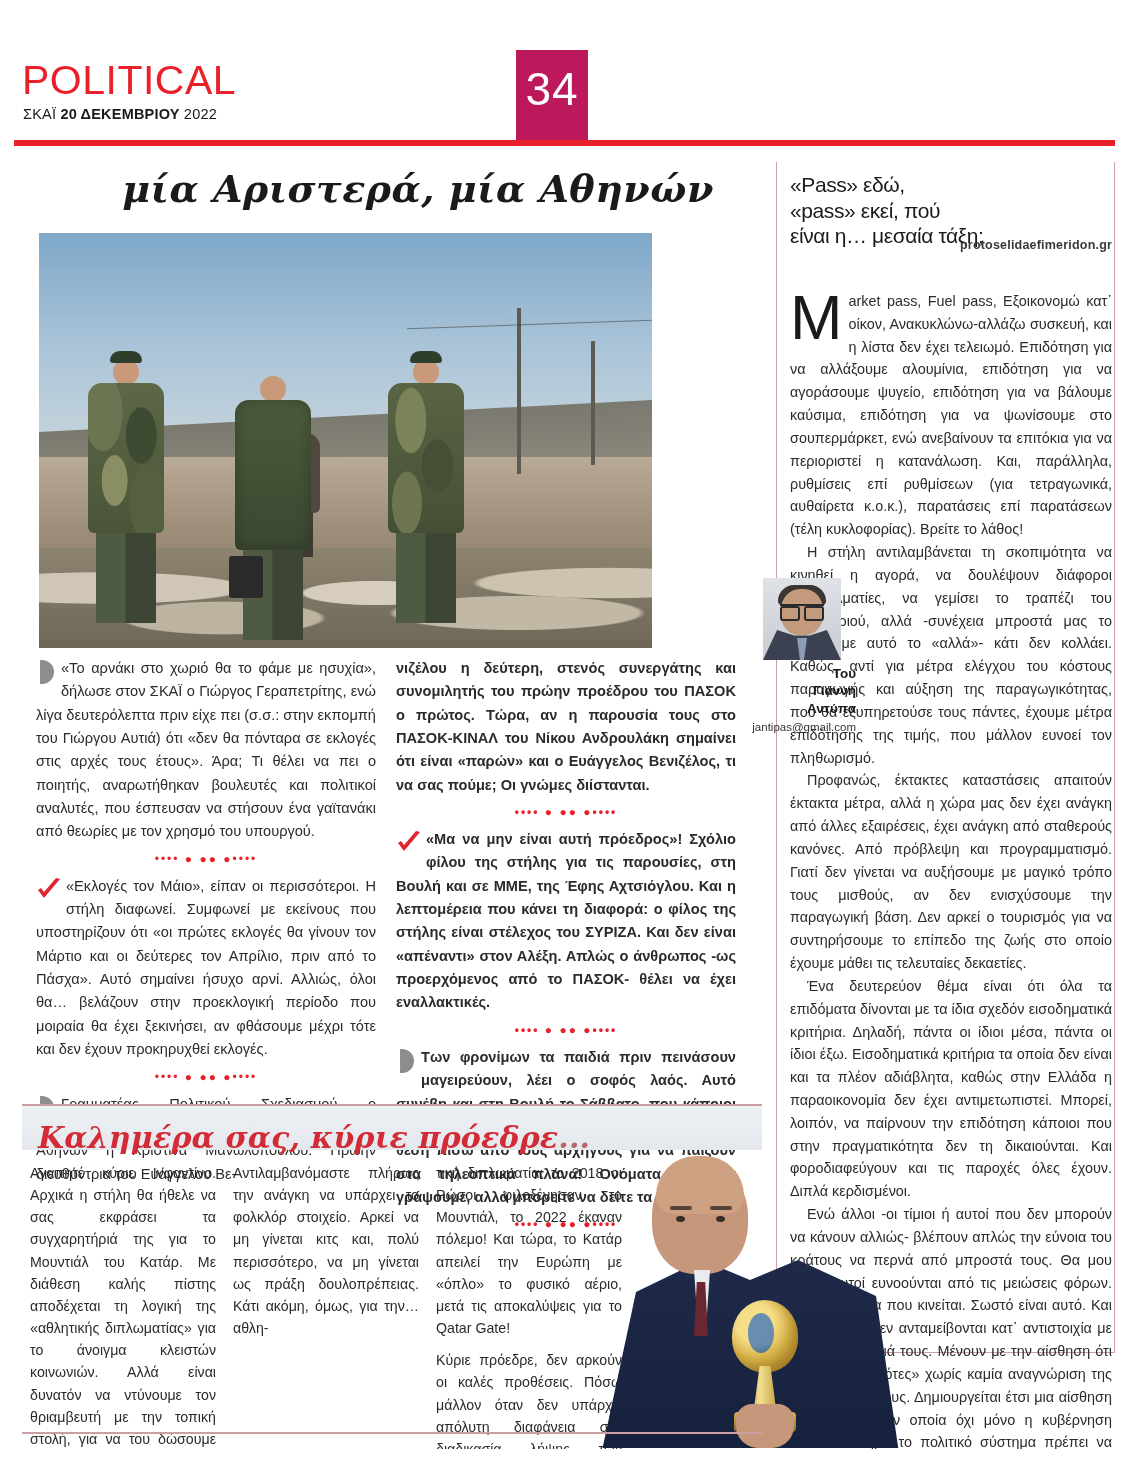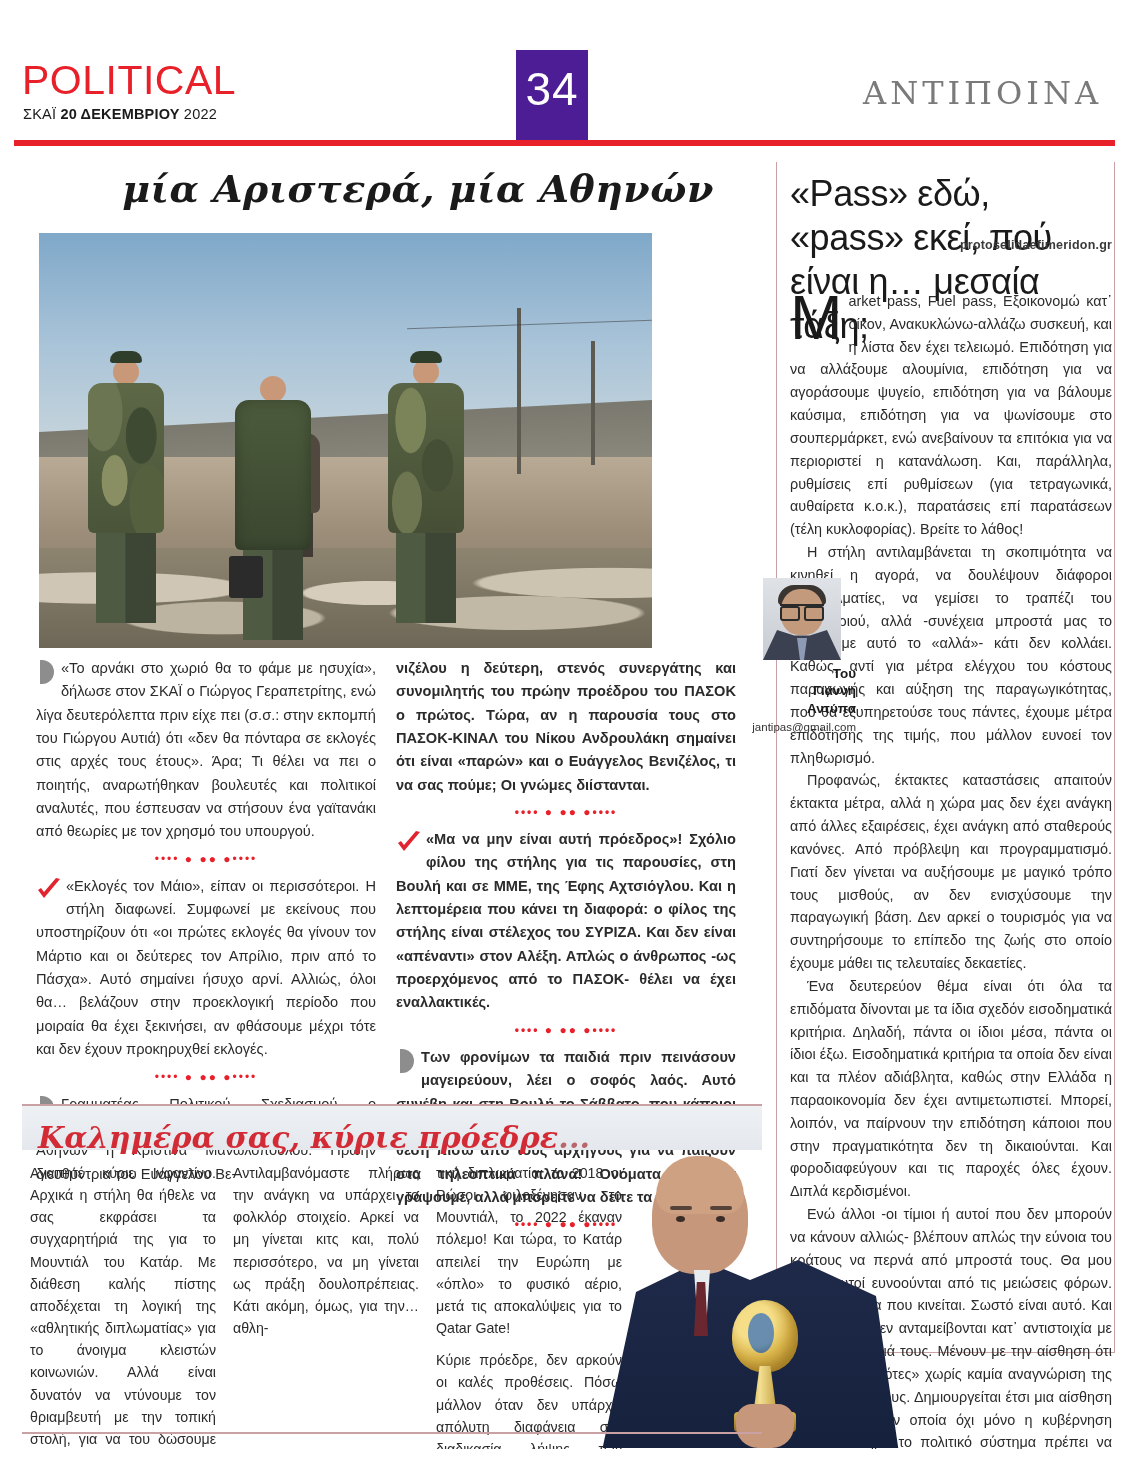--- a/index.html
+++ b/index.html
@@ -45,21 +45,21 @@
     letter-spacing: 0.2px;
     white-space: nowrap;
   }
   .dateline b { font-weight: 700; }
   .dateline .light { font-weight: 400; }
 
   .page-number-box {
     position: absolute;
     left: 516px; top: 50px;
     width: 72px; height: 90px;
-    background: #4c1d95;
+    background: #be185d;
     color: #ffffff;
   }
   .page-number {
     position: absolute;
     left: 0; right: 0; top: 12px;
     text-align: center;
     font-size: 46px;
     font-weight: 400;
     letter-spacing: 1px;
     font-family: "Liberation Sans", sans-serif;
@@ -268,21 +268,21 @@
     line-height: 1;
     margin: 9px 0 10px 0;
     user-select: none;
   }
 
   
   .side-head {
     position: absolute;
     left: 790px; top: 172px;
     width: 322px;
-    font-size: 36px;
+    font-size: 21px;
     line-height: 1.22;
     font-weight: 400;
     color: #1a1a1a;
     letter-spacing: -0.4px;
   }
   .watermark {
     position: absolute;
     left: 960px; top: 238px;
     font-size: 12.5px;
     font-weight: 700;
@@ -524,21 +524,20 @@
 <div class="page">
 
   <div class="masthead">
     <div class="brand">POLITICAL</div>
     <div class="dateline"><span>ΣΚΑΪ </span><b>20 ΔΕΚΕΜΒΡΙΟΥ</b><span class="light"> 2022</span></div>
 
     <div class="page-number-box">
       <div class="page-number">34</div>
     </div>
 
-    <div class="section-name">ΑΝΤΙΠΟΙΝΑ</div>
     <div class="masthead-rule"></div>
   </div>
 
   <div class="headline">μία Αριστερά, μία Αθηνών</div>
 
   <div class="photo">
     <div class="sky"></div>
     <div class="ridge"></div>
     <div class="ground"></div>
     <div class="rocks"></div>

